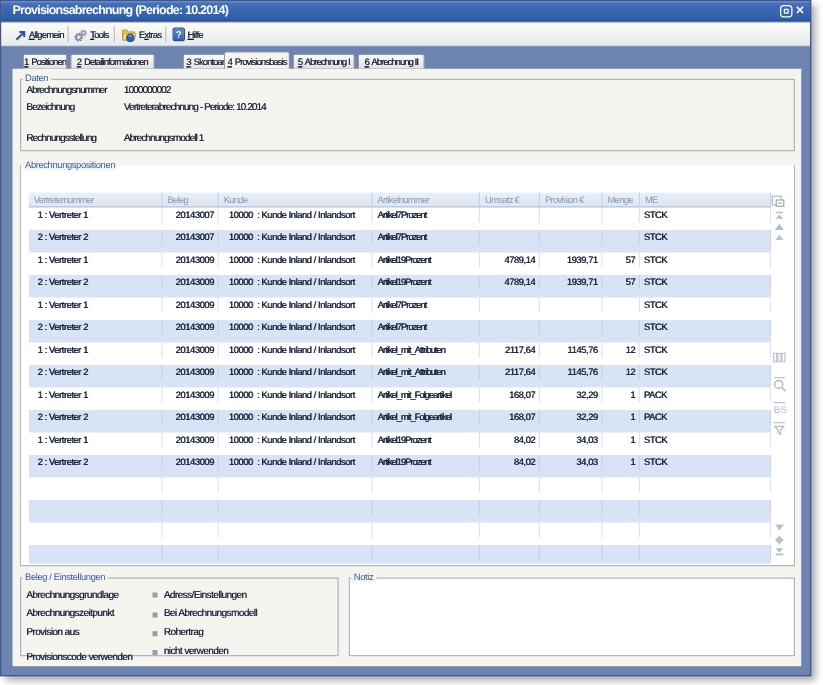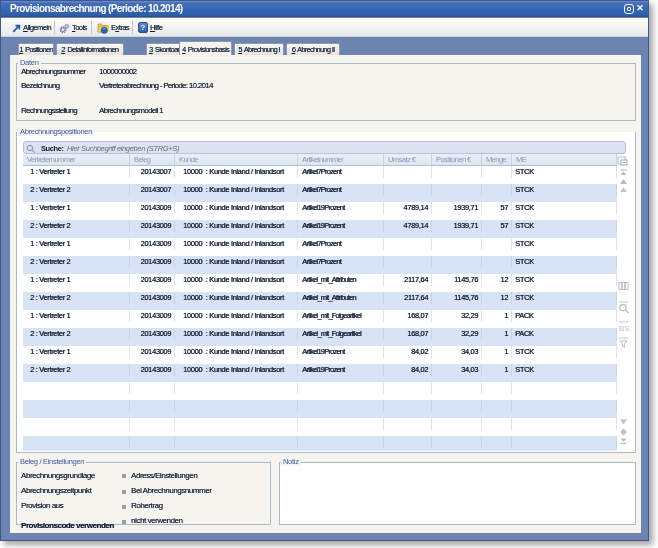--- a/index.html
+++ b/index.html
@@ -110,35 +110,27 @@
   <span class="fl" style="left:20px;top:66px;">Abrechnungsnummer</span>
   <span class="fl" style="left:98px;top:66px;">1000000002</span>
   <span class="fl" style="left:20px;top:79.5px;">Bezeichnung</span>
   <span class="fl" style="left:98px;top:79.5px;">Vertreterabrechnung - Periode: 10.2014</span>
   <span class="fl" style="left:20px;top:105px;">Rechnungsstellung</span>
   <span class="fl" style="left:98px;top:105px;">Abrechnungsmodell 1</span>
 
   <div class="gb" style="left:15px;top:131px;width:620px;height:321px;background:#fff;"></div>
   <span class="gl" style="left:17px;top:127px;">Abrechnungspositionen</span>
   <div id="grid">
-    <div id="search">
-      <svg style="position:absolute;left:2px;top:2px;" width="10" height="10" viewBox="0 0 10 10">
-          <circle cx="4" cy="4" r="2.7" fill="none" stroke="#7483a8" stroke-width="1.2"></circle>
-          <path d="M6 6 L8.6 8.6" stroke="#7483a8" stroke-width="1.3"></path>
-        </svg>
-      <span class="s1">Suche:</span>
-      <span class="s2">Hier Suchbegriff eingeben (STRG+S)</span>
-    </div>
     <div id="ghead">
         <span class="hc" style="left:0px;width:107px;">Vertreternummer</span>
         <span class="hc" style="left:107px;width:45px;">Beleg</span>
         <span class="hc" style="left:152px;width:123px;">Kunde</span>
         <span class="hc" style="left:275px;width:86px;">Artikelnummer</span>
         <span class="hc" style="left:361px;width:48px;">Umsatz €</span>
-        <span class="hc" style="left:409px;width:50px;">Positionen €</span>
+        <span class="hc" style="left:409px;width:50px;">Provision €</span>
         <span class="hc" style="left:459px;width:30px;">Menge</span>
         <span class="hc" style="left:489px;width:105px;">ME</span>
       </div>
     <div id="grows">
         <div class="gr">
           <span class="gc" style="left:0px;width:107px;padding-left:7px;">1 : Vertreter 1</span>
           <span class="gc r" style="left:107px;width:45px;">20143007</span>
           <span class="gc" style="left:152px;width:123px;padding-left:8px;">10000&nbsp; : Kunde Inland / Inlandsort</span>
           <span class="gc" style="left:275px;width:86px;padding-left:4px;letter-spacing:-0.8px;">Artikel7Prozent</span>
           <span class="gc r" style="left:361px;width:48px;"></span>
@@ -429,20 +421,20 @@
   <div class="gb" style="left:15px;top:461px;width:255px;height:63px;"></div>
   <span class="gl" style="left:17px;top:457px;">Beleg / Einstellungen</span>
 
   <div class="gb" style="left:278px;top:461px;width:357px;height:63px;background:#fff;"></div>
   <span class="gl" style="left:280px;top:457px;">Notiz</span>
 <span class="il" style="left:20px;top:470.8px;">Abrechnungsgrundlage</span>
     <span class="bu" style="left:121px;top:473.3px;"></span>
     <span class="il" style="left:130px;top:470.8px;">Adress/Einstellungen</span>
     <span class="il" style="left:20px;top:486px;">Abrechnungszeitpunkt</span>
     <span class="bu" style="left:121px;top:488.5px;"></span>
-    <span class="il" style="left:130px;top:486px;">Bei Abrechnungsnummer</span>
+    <span class="il" style="left:130px;top:486px;">Bei Abrechnungsmodell</span>
     <span class="il" style="left:20px;top:501.2px;">Provision aus</span>
     <span class="bu" style="left:121px;top:503.7px;"></span>
     <span class="il" style="left:130px;top:501.2px;">Rohertrag</span>
-    <span class="il" style="left:20px;top:521px;font-weight:bold;">Provisionscode verwenden</span>
+    <span class="il" style="left:20px;top:521px;">Provisionscode verwenden</span>
     <span class="bu" style="left:121px;top:518.9px;"></span>
     <span class="il" style="left:130px;top:516.4px;">nicht verwenden</span>
   </div>
 
 </body></html>

